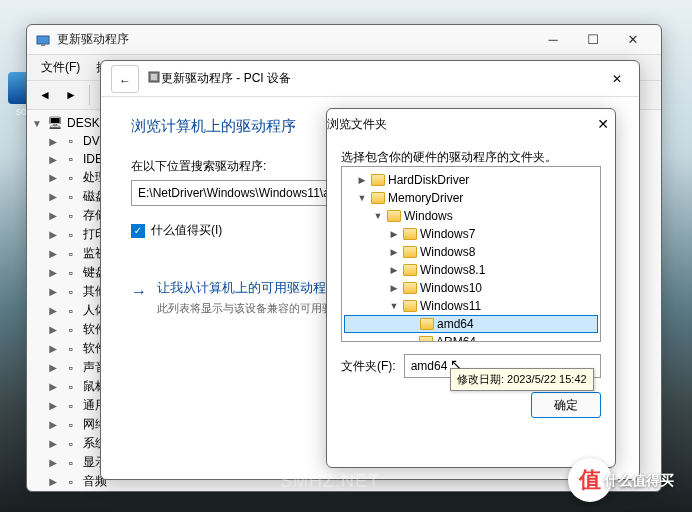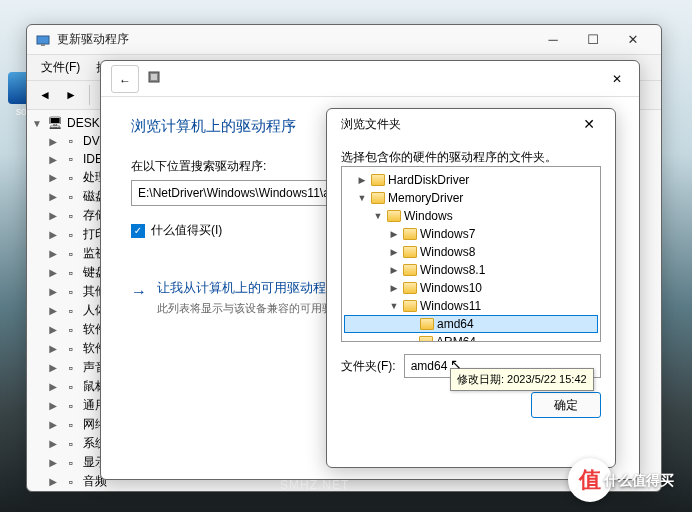--- a/index.html
+++ b/index.html
@@ -28,39 +28,39 @@
 .wiz-title { color: #0a4b9c; font-size: 15px; margin-bottom: 22px; }
 .field-label { font-size: 12px; margin-bottom: 5px; }
 .text-input { width: 100%; height: 26px; border: 1px solid #999; padding: 0 6px; font-size: 12px; }
 .chk-row { display: flex; align-items: center; gap: 6px; margin-top: 16px; font-size: 12px; }
 .chk { width: 14px; height: 14px; border: 1px solid #0078d4; background: #0078d4; color: #fff; display: flex; align-items: center; justify-content: center; font-size: 10px; }
 .link-row { display: flex; gap: 10px; margin-top: 40px; align-items: flex-start; }
 .arrow { color: #0a4b9c; font-size: 16px; margin-top: 2px; }
 .link-title { color: #0a4b9c; font-size: 13px; }
 .link-desc { color: #666; font-size: 11px; margin-top: 4px; }
 .browse-dlg { left: 326px; top: 108px; width: 290px; height: 360px; }
-.dlg-title { height: 30px; display: flex; align-items: center; padding: 0 14px; font-size: 12px; }
+.dlg-title { height: 30px; display: flex; align-items: center; padding: 0 0; font-size: 12px; }
 .dlg-close { margin-left: auto; width: 24px; text-align: center; cursor: pointer; font-size: 14px; }
 .dlg-body { padding: 10px 14px; font-size: 12px; }
 .dlg-instr { }
 .folder-tree { border: 1px solid #999; height: 176px; overflow: auto; padding: 4px 2px; background: #fff; }
 .ft-item { display: flex; align-items: center; height: 18px; font-size: 12px; gap: 3px; }
 .ft-toggle { width: 12px; text-align: center; color: #555; font-size: 9px; cursor: pointer; }
 .ft-folder { width: 14px; height: 12px; background: linear-gradient(#ffe9a8,#f5c542); border: 1px solid #d4a422; border-radius: 1px; }
 .ft-sel { background: #cce8ff; border: 1px solid #0078d4; }
 .folder-row { display: flex; align-items: center; margin-top: 12px; gap: 8px; }
 .folder-input { flex: 1; height: 24px; border: 1px solid #999; padding: 0 6px; font-size: 12px; }
 .dlg-btns { display: flex; justify-content: flex-end; gap: 22px; margin-top: 14px; }
 .btn { height: 26px; min-width: 70px; border: 1px solid #888; border-radius: 3px; background: #fafafa; font-size: 12px; cursor: pointer; }
 .btn-primary { border: 1.5px solid #0078d4; }
 .tooltip { position: absolute; left: 450px; top: 368px; background: #ffffe8; border: 1px solid #888; padding: 3px 6px; font-size: 11px; line-height: 1.4; white-space: nowrap; z-index: 100; box-shadow: 1px 1px 3px rgba(0,0,0,.2); }
 .cursor { position: absolute; left: 450px; top: 356px; font-size: 14px; pointer-events: none; z-index: 101; }
 .watermark-logo { position: absolute; right: 80px; bottom: 10px; width: 44px; height: 44px; background: #fff; border-radius: 50%; display: flex; align-items: center; justify-content: center; font-size: 22px; font-weight: bold; color: #ed3b3b; box-shadow: 0 2px 6px rgba(0,0,0,.3); }
 .watermark-text { position: absolute; right: 18px; bottom: 22px; color: #fff; font-size: 14px; font-weight: bold; text-shadow: 0 1px 3px rgba(0,0,0,.6); margin-top: 40px; }
-.watermark-center { position: absolute; left: 280px; bottom: 20px; color: rgba(255,255,255,.35); font-size: 12px; letter-spacing: 1px; }
+.watermark-center { position: absolute; left: 280px; bottom: 20px; color: rgba(255,255,255,.35); font-size: 18px; letter-spacing: 1px; }
 .desk-icon { position: absolute; left: 4px; top: 72px; width: 40px; text-align: center; font-size: 10px; color: #fff; }
 .desk-icon .di-img { width: 32px; height: 32px; background: linear-gradient(#4aa3df,#0a4b9c); border-radius: 4px; margin: 0 auto 2px; }
 </style>
 </head>
 <body>
 
 <div class="desktop">
   <div class="desk-icon">
     <div class="di-img"></div>
     <div>soft</div>
@@ -205,20 +205,21 @@
 
   <div class="window wizard">
     <div class="wiz-header">
       <div class="back-btn">←</div>
       <span class="icon">
         <svg width="14" height="14" viewBox="0 0 14 14">
             <rect x="2" y="2" width="10" height="10" fill="#888" stroke="#444"></rect>
             <rect x="4" y="4" width="6" height="6" fill="#ccc"></rect>
           </svg>
       </span>
+      <span>更新驱动程序 - PCI 设备</span>
       <div style="margin-left:auto;width:24px;text-align:center;cursor:pointer">✕</div>
     </div>
     <div class="wiz-body">
       <div class="wiz-title">浏览计算机上的驱动程序</div>
       <div class="field-label">在以下位置搜索驱动程序:</div>
       <input class="text-input" value="E:\NetDriver\Windows\Windows11\amd64" style="">
       <div class="chk-row">
         <div class="chk">✓</div>
         <span>什么值得买(I)</span>
       </div>

